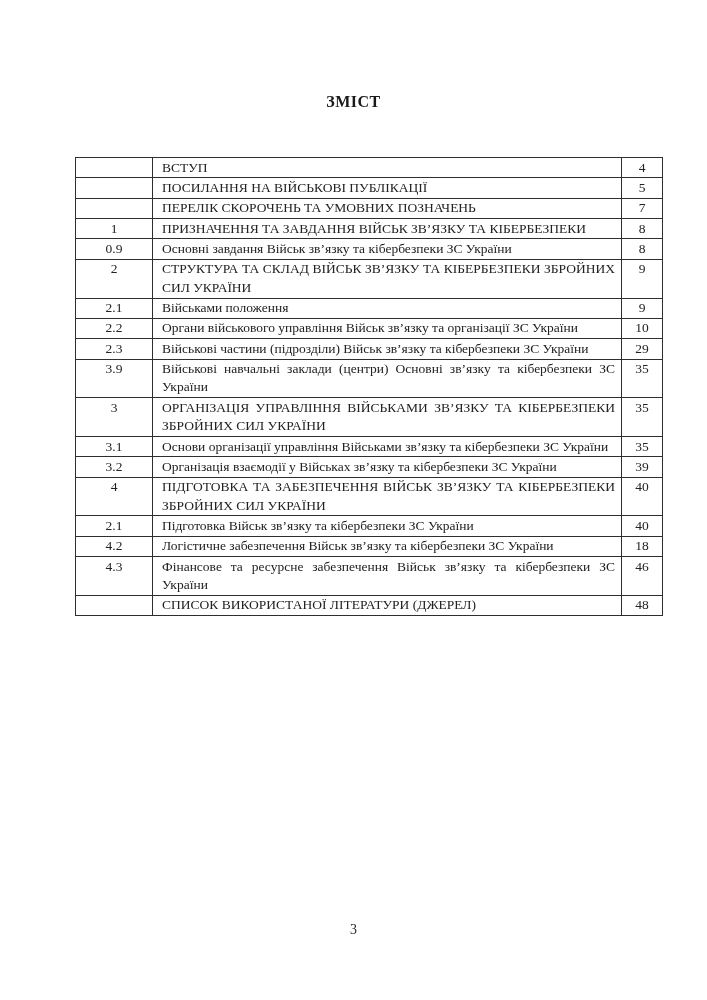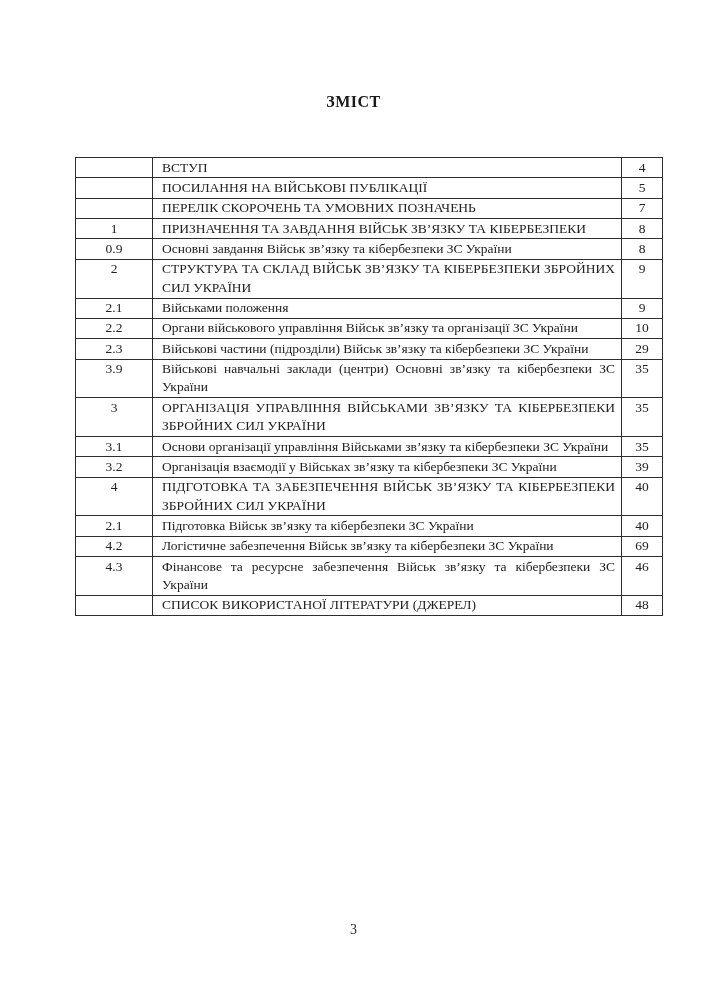--- a/index.html
+++ b/index.html
@@ -147,21 +147,21 @@
           <td class="col-page">40</td>
         </tr>
         <tr>
           <td class="col-num">2.1</td>
           <td class="col-title">Підготовка Військ зв’язку та кібербезпеки ЗС України</td>
           <td class="col-page">40</td>
         </tr>
         <tr>
           <td class="col-num">4.2</td>
           <td class="col-title">Логістичне забезпечення Військ зв’язку та кібербезпеки ЗС України</td>
-          <td class="col-page">69</td>
+          <td class="col-page">18</td>
         </tr>
         <tr>
           <td class="col-num">4.3</td>
           <td class="col-title">Фінансове та ресурсне забезпечення Військ зв’язку та кібербезпеки ЗС України</td>
           <td class="col-page">46</td>
         </tr>
         <tr>
           <td class="col-num"></td>
           <td class="col-title">СПИСОК ВИКОРИСТАНОЇ ЛІТЕРАТУРИ (ДЖЕРЕЛ)</td>
           <td class="col-page">48</td>

